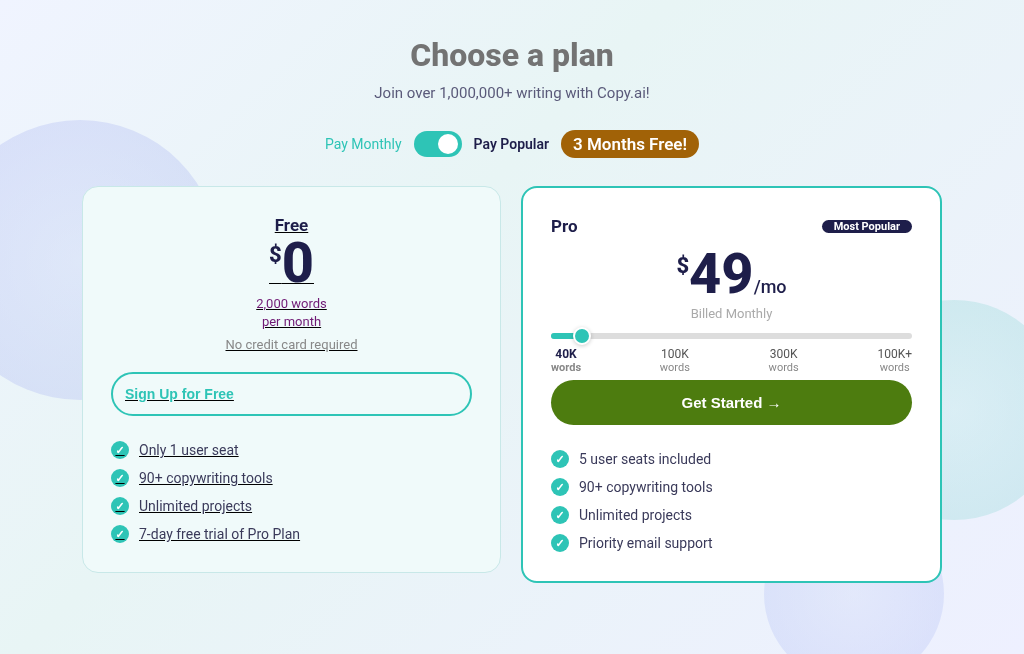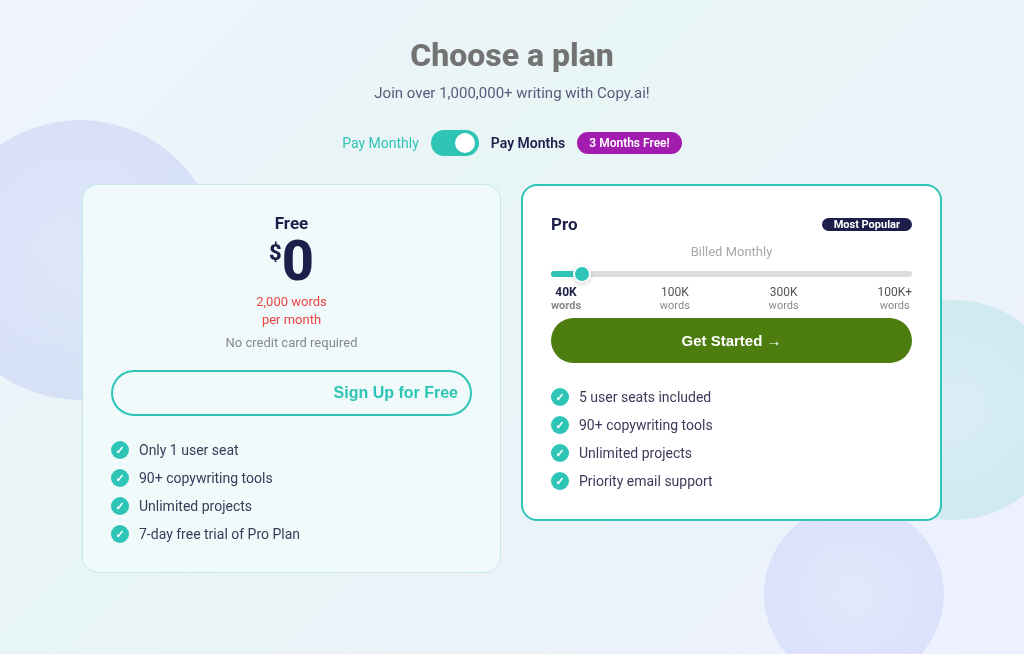--- a/index.html
+++ b/index.html
@@ -94,25 +94,25 @@
       transition: left 0.2s;
     }
 
     .toggle-label-yearly {
       font-size: 14px;
       font-weight: 600;
       color: #1e1e4a;
     }
 
     .badge-free {
-      background: #a21caf;
+      background: #a16207;
       color: white;
       border-radius: 20px;
       padding: 4px 12px;
-      font-size: 12px;
+      font-size: 17px;
       font-weight: 600;
     }
 
     
     .cards-row {
       display: flex;
       gap: 20px;
       align-items: flex-start;
       width: 860px;
       max-width: 100%;
@@ -121,20 +121,21 @@
     
     .card {
       border-radius: 16px;
       padding: 28px 28px 24px;
       flex: 1;
     }
 
     .card-free {
       background: #f0fafa;
       border: 1.5px solid #c8e8e8;
+      text-decoration: underline;
     }
 
     .card-pro {
       background: #fff;
       border: 2px solid #2ec4b6;
     }
 
     .plan-name {
       font-size: 17px;
       font-weight: 700;
@@ -175,21 +176,21 @@
 
     .price-per {
       font-size: 18px;
       font-weight: 500;
       color: #1e1e4a;
     }
 
     .price-subtext {
       text-align: center;
       font-size: 13px;
-      color: #ef4444;
+      color: #701a75;
       margin-bottom: 6px;
       line-height: 1.4;
     }
 
     .no-cc {
       text-align: center;
       font-size: 13px;
       color: #888;
       margin-bottom: 20px;
     }
@@ -252,25 +253,25 @@
     }
 
     
     .btn-free {
       display: block;
       width: 100%;
       padding: 12px;
       border: 2px solid #2ec4b6;
       background: transparent;
       color: #2ec4b6;
-      font-size: 16px;
+      font-size: 14px;
       font-weight: 600;
       border-radius: 30px;
       cursor: pointer;
-      text-align: right;
+      text-align: left;
       margin-bottom: 20px;
     }
 
     .btn-pro {
       display: block;
       width: 100%;
       padding: 14px;
       border: none;
       background: #4d7c0f;
       color: white;
@@ -335,21 +336,21 @@
 <div class="blob blob-3"></div>
 
 <div class="page-wrapper">
 
   <h1 class="page-title">Choose a plan</h1>
   <p class="page-subtitle">Join over 1,000,000+ writing with Copy.ai!</p>
 
   <div class="toggle-row">
     <span class="toggle-label">Pay Monthly</span>
     <div class="toggle-switch"></div>
-    <span class="toggle-label-yearly">Pay Months</span>
+    <span class="toggle-label-yearly">Pay Popular</span>
     <span class="badge-free">3 Months Free!</span>
   </div>
 
   <div class="cards-row">
 
     <div class="card card-free">
       <div class="plan-name">Free</div>
 
       <div class="price-row">
         <span class="price-dollar">$</span><span class="price-amount">0</span>
@@ -381,20 +382,23 @@
         </li>
       </ul>
     </div>
 
     <div class="card card-pro">
       <div class="pro-header-row">
         <span class="plan-name" style="text-align:left;">Pro</span>
         <span class="most-popular-badge">Most Popular</span>
       </div>
 
+      <div class="price-row">
+        <span class="price-dollar">$</span><span class="price-amount">49</span><span class="price-per">/mo</span>
+      </div>
 
       <p class="billed-text">Billed Monthly</p>
 
       <div class="slider-container">
         <div class="slider-track">
           <div class="slider-fill"></div>
           <div class="slider-thumb"></div>
         </div>
         <div class="slider-labels">
           <div class="slider-label active">

